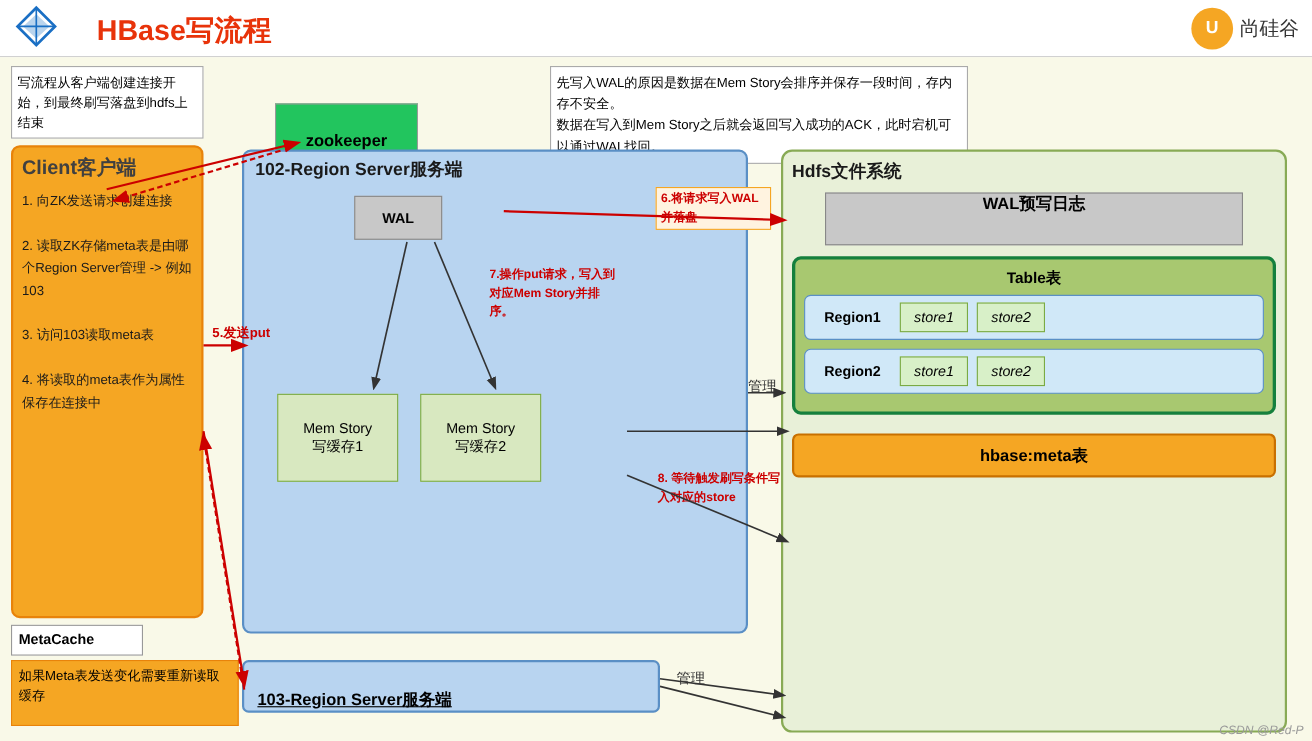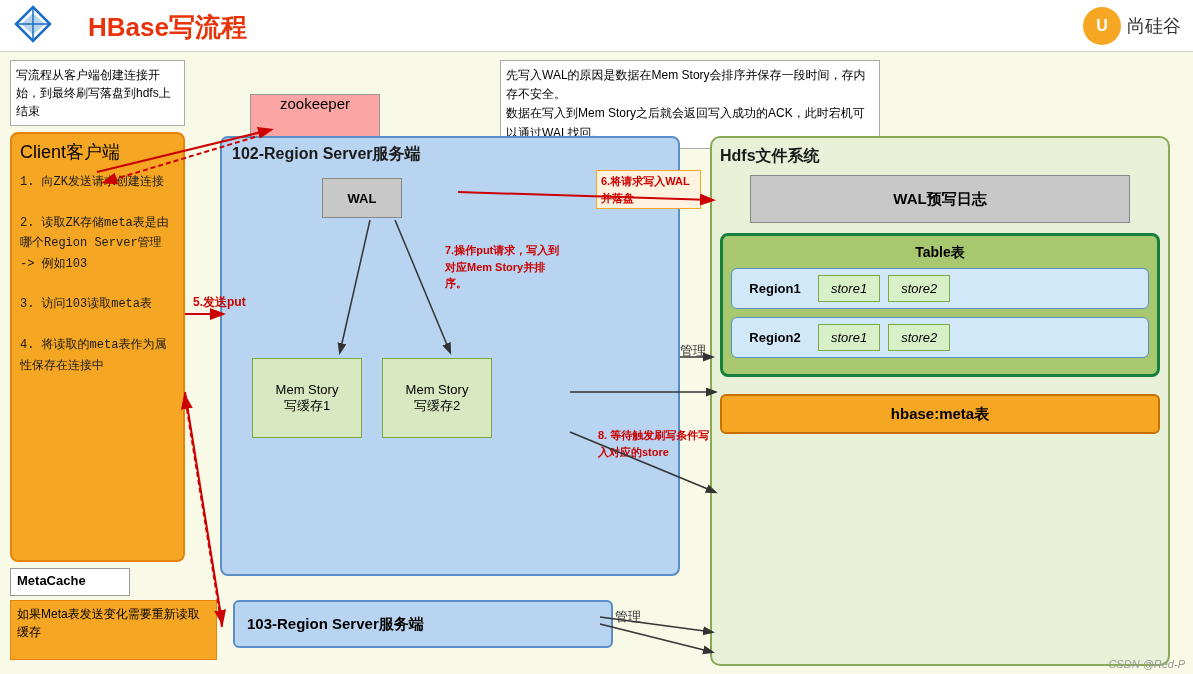--- a/index.html
+++ b/index.html
@@ -101,22 +101,22 @@
       left: 10px;
       width: 175px;
       background: #f5a623;
       border: 2px solid #e8830a;
       border-radius: 8px;
       padding: 6px 8px;
       min-height: 430px;
     }
     .client-title {
       font-size: 18px;
-      font-weight: normal;
-      color: #000000;
+      font-weight: bold;
+      color: #404040;
       margin-bottom: 8px;
     }
     .client-steps {
       font-size: 12px;
       line-height: 1.7;
       color: #1a1a1a;
     }
 
     .metacache-box {
       position: absolute;
@@ -144,27 +144,27 @@
       line-height: 1.5;
     }
 
     
     .zookeeper-box {
       position: absolute;
       top: 42px;
       left: 250px;
       width: 130px;
       height: 44px;
-      background: #fca5a5;
+      background: #22c55e;
       border: 1.5px solid #999;
       display: flex;
-      align-items: flex-start;
+      align-items: flex-end;
       justify-content: center;
       font-size: 15px;
-      font-weight: normal;
+      font-weight: bold;
     }
 
     
     .region102-outer {
       position: absolute;
       top: 84px;
       left: 220px;
       width: 460px;
       height: 440px;
       background: #b8d4f0;
@@ -221,31 +221,32 @@
       align-items: center;
       justify-content: center;
       font-size: 13px;
       text-align: center;
     }
 
     
     .region103-box {
       position: absolute;
       top: 548px;
-      left: 233px;
+      left: 220px;
       width: 380px;
       height: 48px;
       background: #b8d4f0;
       border: 2px solid #5a8fc5;
       border-radius: 6px;
       display: flex;
-      align-items: center;
+      align-items: flex-end;
       padding-left: 12px;
       font-size: 15px;
       font-weight: bold;
+      text-decoration: underline;
     }
 
     
     .hdfs-outer {
       position: absolute;
       top: 84px;
       left: 710px;
       width: 460px;
       height: 530px;
       background: #e8f0d8;
@@ -260,21 +261,21 @@
       margin-bottom: 8px;
     }
 
     
     .wal-log-box {
       width: 380px;
       height: 48px;
       background: #c8c8c8;
       border: 1.5px solid #888;
       display: flex;
-      align-items: center;
+      align-items: flex-start;
       justify-content: center;
       font-size: 15px;
       font-weight: bold;
       margin: 0 auto 10px auto;
     }
 
     
     .table-outer {
       background: #a8c870;
       border: 3px solid #15803d;
@@ -372,21 +373,21 @@
   <div class="text-box intro-text">
     <span>写流程从客户端创建连接开始，到最终刷写落盘到hdfs上结束</span>
   </div>
 
   <div class="zookeeper-box">
     <span>zookeeper</span>
   </div>
 
   <div class="client-box">
     <div class="client-title">Client客户端</div>
-    <div class="client-steps" style="white-space:pre-line;font-family:Liberation Mono, monospace;">1. 向ZK发送请求创建连接
+    <div class="client-steps" style="white-space:pre-line;">1. 向ZK发送请求创建连接
 
 2. 读取ZK存储meta表是由哪个Region Server管理 -&gt; 例如103
 
 3. 访问103读取meta表
 
 4. 将读取的meta表作为属性保存在连接中</div>
   </div>
 
   <div class="metacache-box" style="position:absolute;top:516px;left:10px;width:120px;height:28px;">
     <span class="metacache-title">MetaCache</span>

